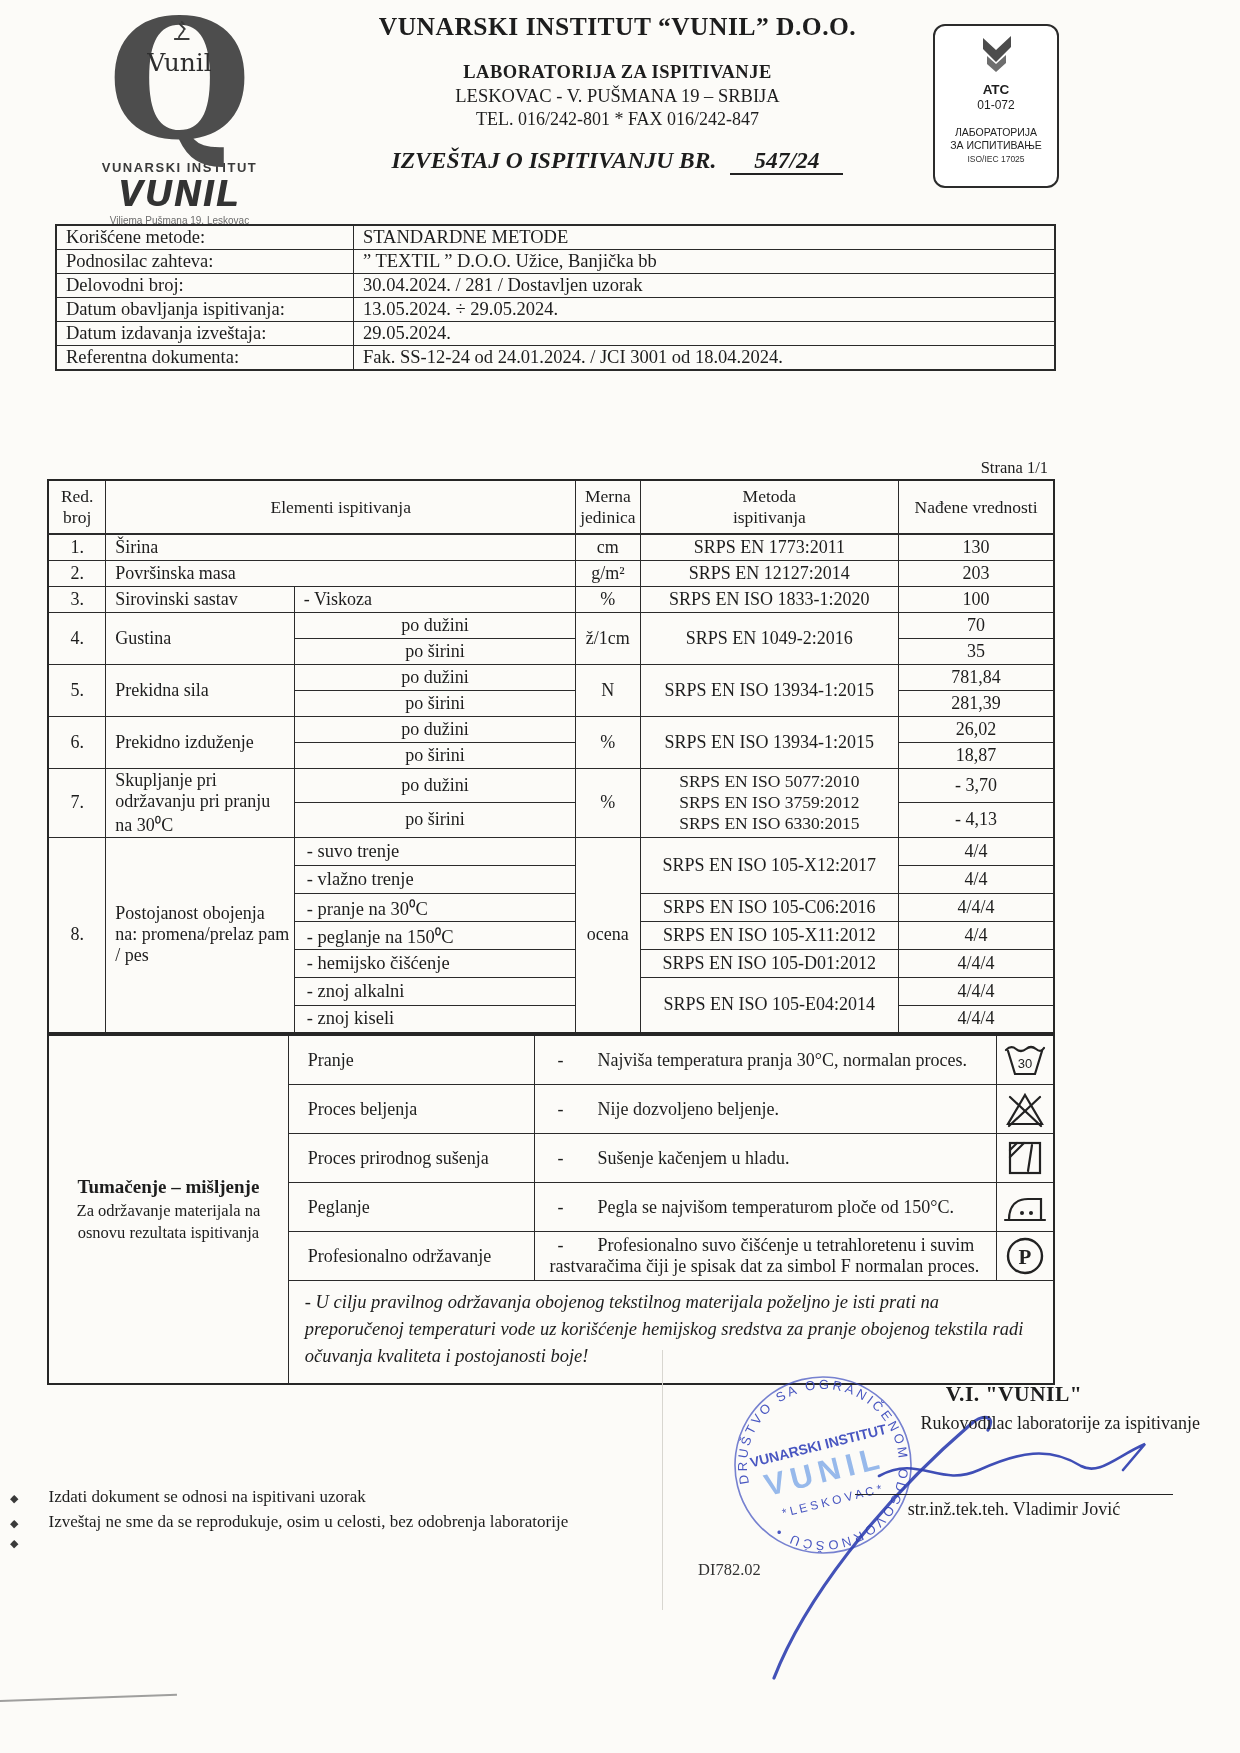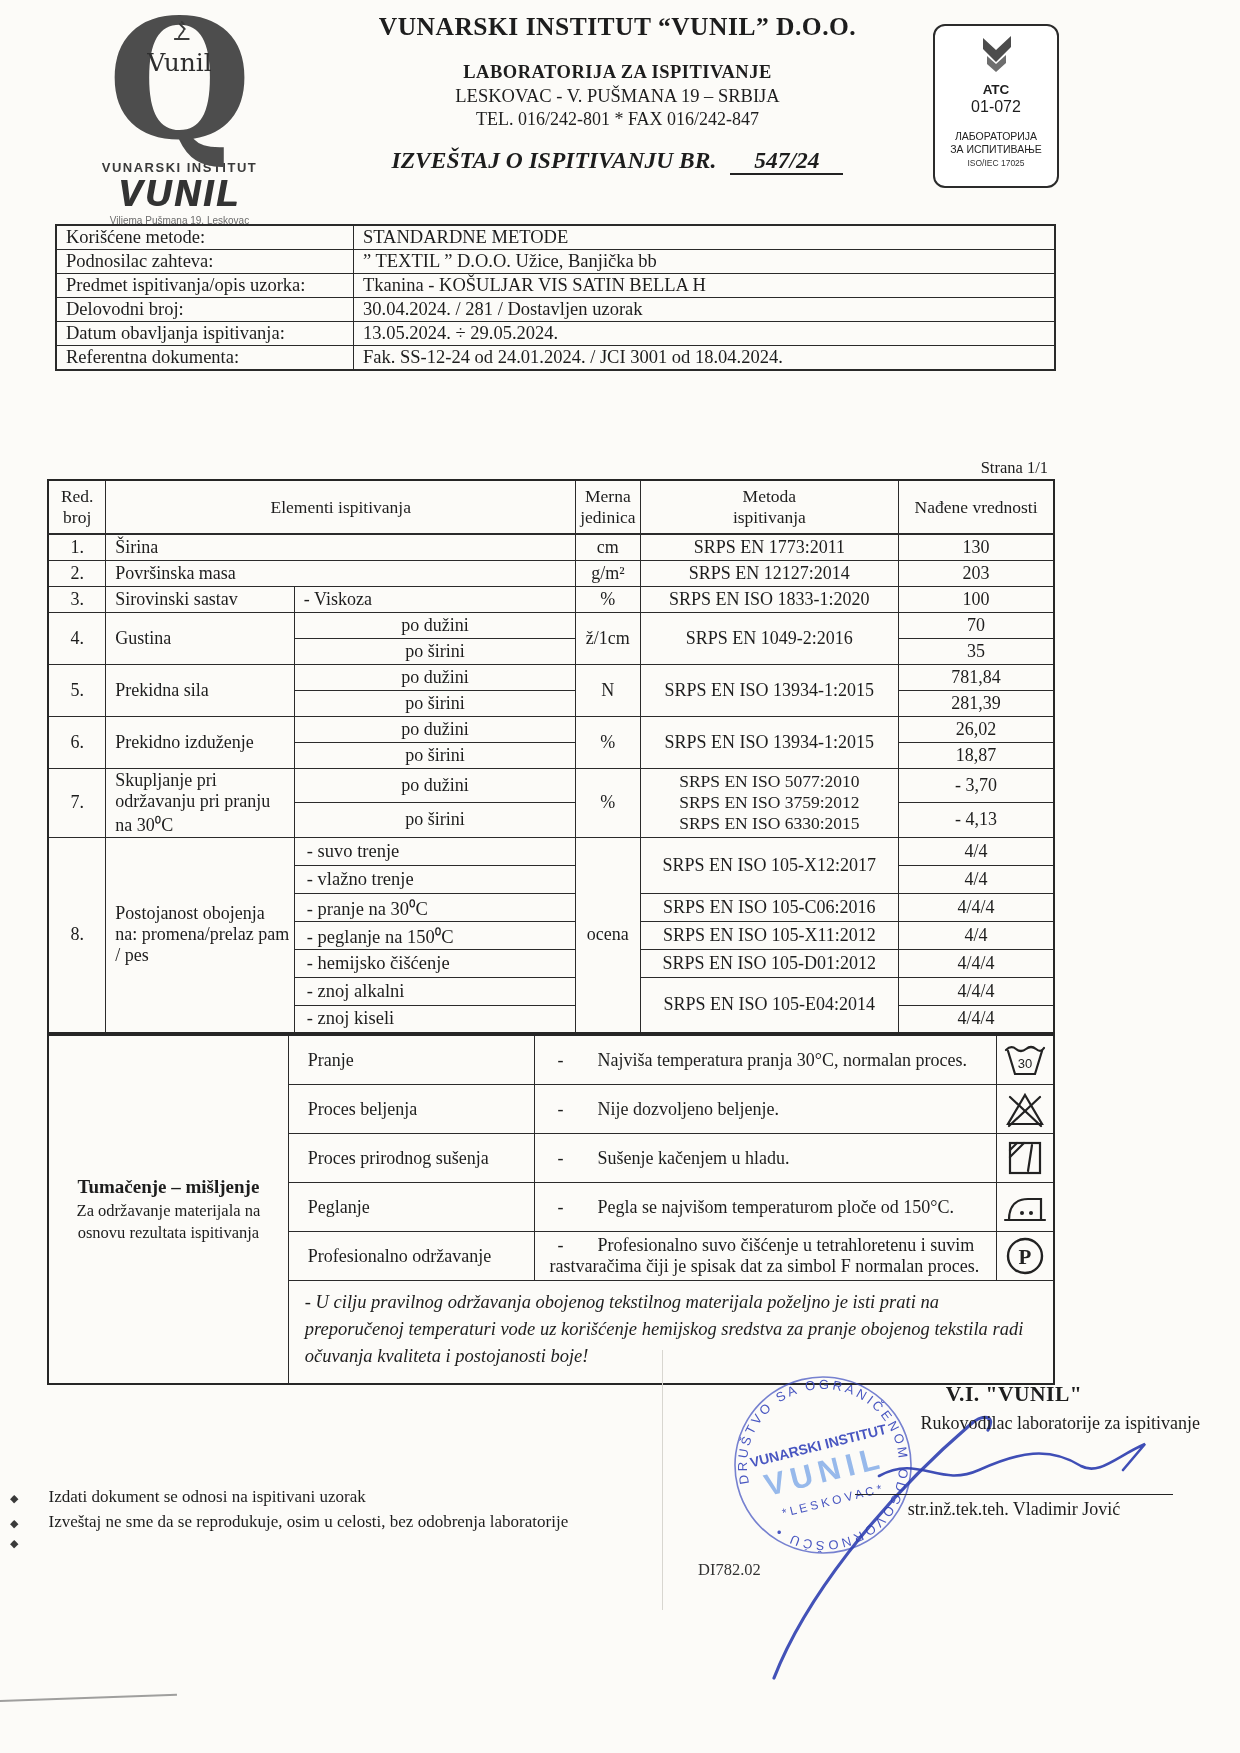--- a/index.html
+++ b/index.html
@@ -28,21 +28,21 @@
   .hdr-addr{font-size:18.5px;margin-top:3px;}
   .hdr-tel{font-size:18px;margin-top:2px;}
   .hdr-report{margin-top:17px;font-size:23.5px;font-weight:bold;font-style:italic;}
   .hdr-report .no{border-bottom:2.5px solid #222;padding:0 24px;margin-left:8px;}
 
   
   .atc{position:absolute;left:933px;top:24px;width:126px;height:164px;border:2.5px solid #2b2b2b;
        border-radius:12px;background:#fff;text-align:center;box-sizing:border-box;padding-top:8px;
        font-family:"Liberation Sans",sans-serif;}
   .atc-name{font-weight:bold;font-size:13.5px;margin-top:2px;}
-  .atc-code{font-size:16px;margin-top:1px;}
+  .atc-code{font-size:12px;margin-top:1px;}
   .atc-lab{font-size:10.5px;font-weight:normal;margin-top:14px;line-height:1.25;color:#222;}
   .atc-iso{font-size:8.5px;margin-top:2px;color:#333;}
 
   
   .info{position:absolute;left:55px;top:224px;width:1001px;border-collapse:collapse;
         font-size:18.5px;}
   .info td{border:1.6px solid #2a2a2a;padding:0 9px;height:23px;}
   .info{border:2.5px solid #2a2a2a;}
   .info .il{width:278px;}
 
@@ -146,30 +146,30 @@
     <tbody>
       <tr>
           <td class="il">Korišćene metode:</td>
           <td>STANDARDNE METODE</td>
         </tr>
       <tr>
           <td class="il">Podnosilac zahteva:</td>
           <td>” TEXTIL ” D.O.O. Užice, Banjička bb</td>
         </tr>
       <tr>
-          <td class="il">Predmet ispitivanja/opis uzorka:</td>
-          <td>Tkanina  - KOŠULJAR VIS SATIN BELLA H</td>
-        </tr>
-      <tr>
           <td class="il">Delovodni broj:</td>
           <td>30.04.2024.    /    281    /    Dostavljen uzorak</td>
         </tr>
       <tr>
           <td class="il">Datum obavljanja ispitivanja:</td>
           <td>13.05.2024. ÷  29.05.2024.</td>
+        </tr>
+      <tr>
+          <td class="il">Datum izdavanja izveštaja:</td>
+          <td>29.05.2024.</td>
         </tr>
       <tr>
           <td class="il">Referentna dokumenta:</td>
           <td>Fak. SS-12-24 od 24.01.2024.  /  JCI 3001 od 18.04.2024.</td>
         </tr>
     </tbody>
   </table>
 
   <div class="res-area">
     <div class="strana">Strana 1/1</div>

